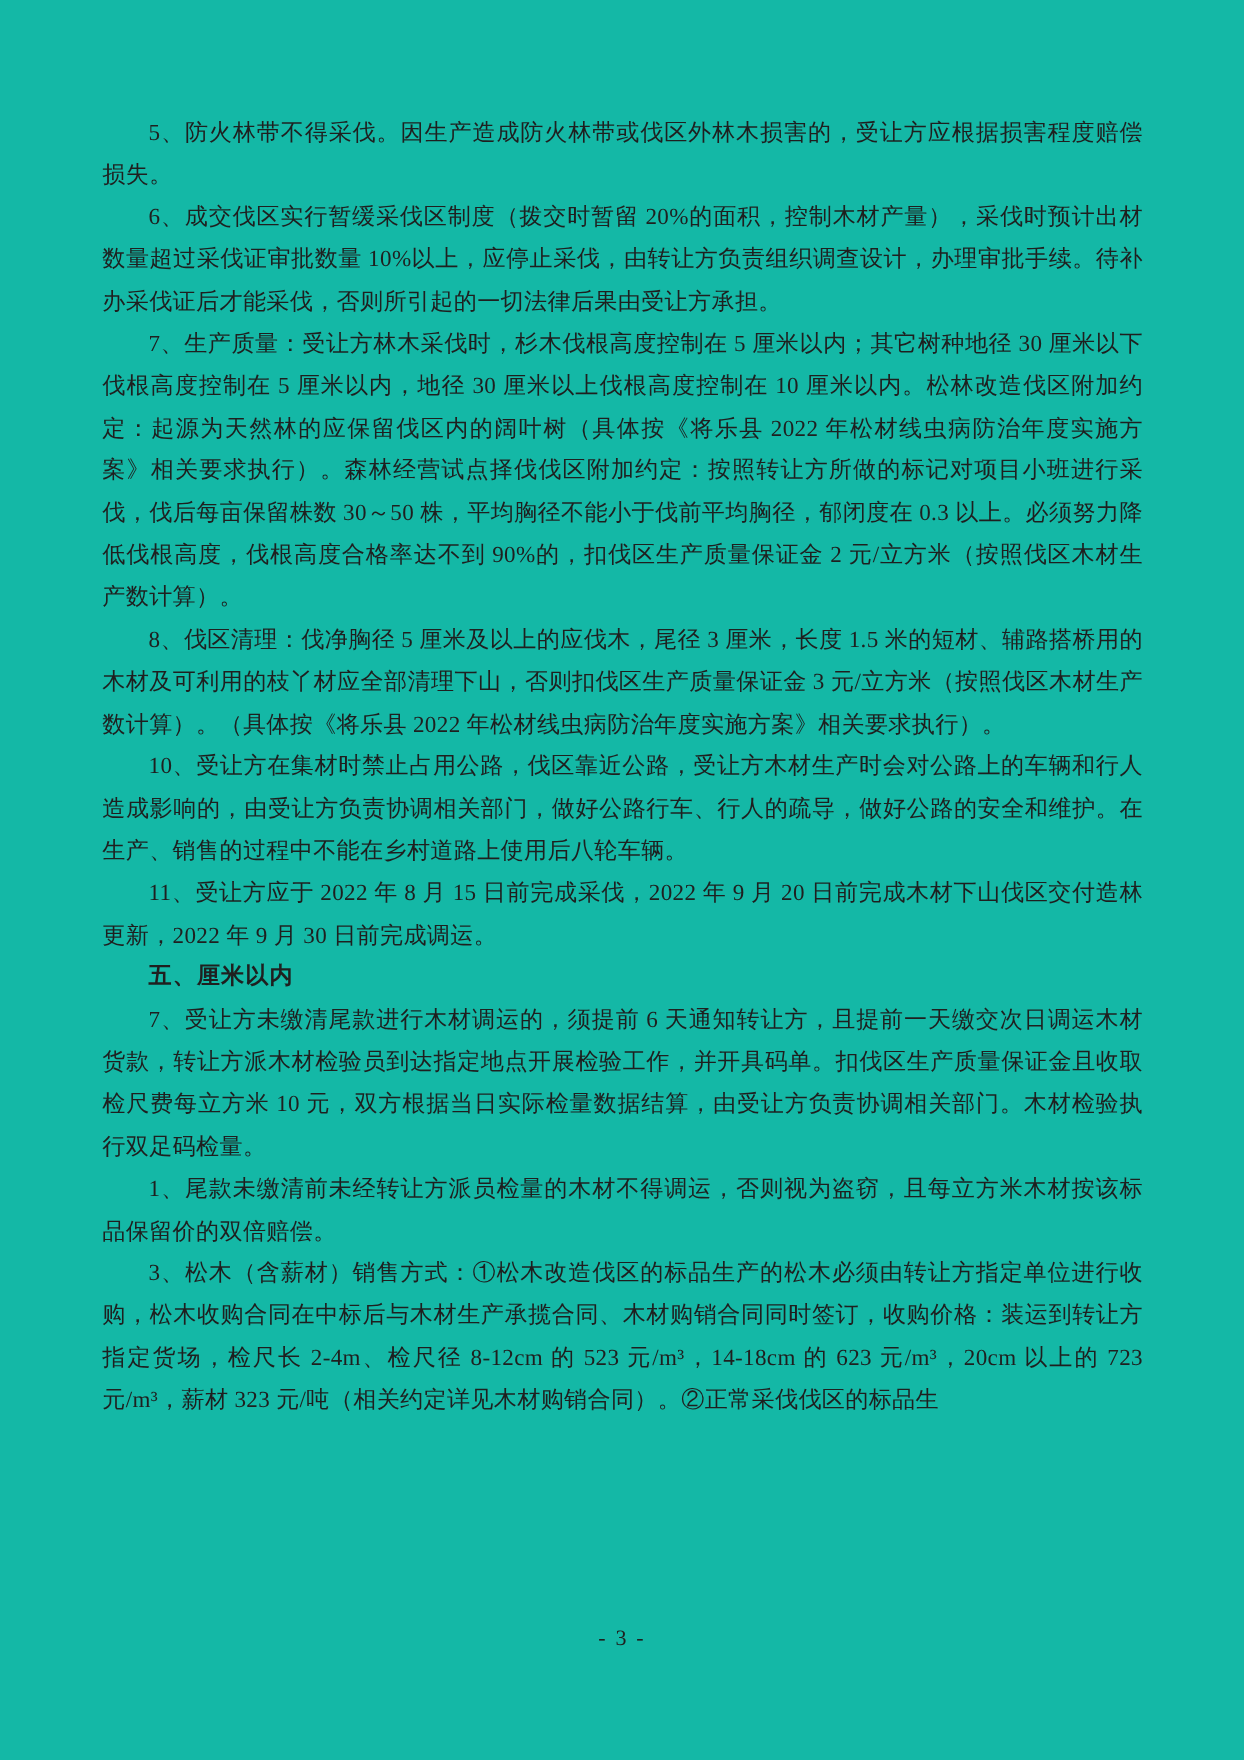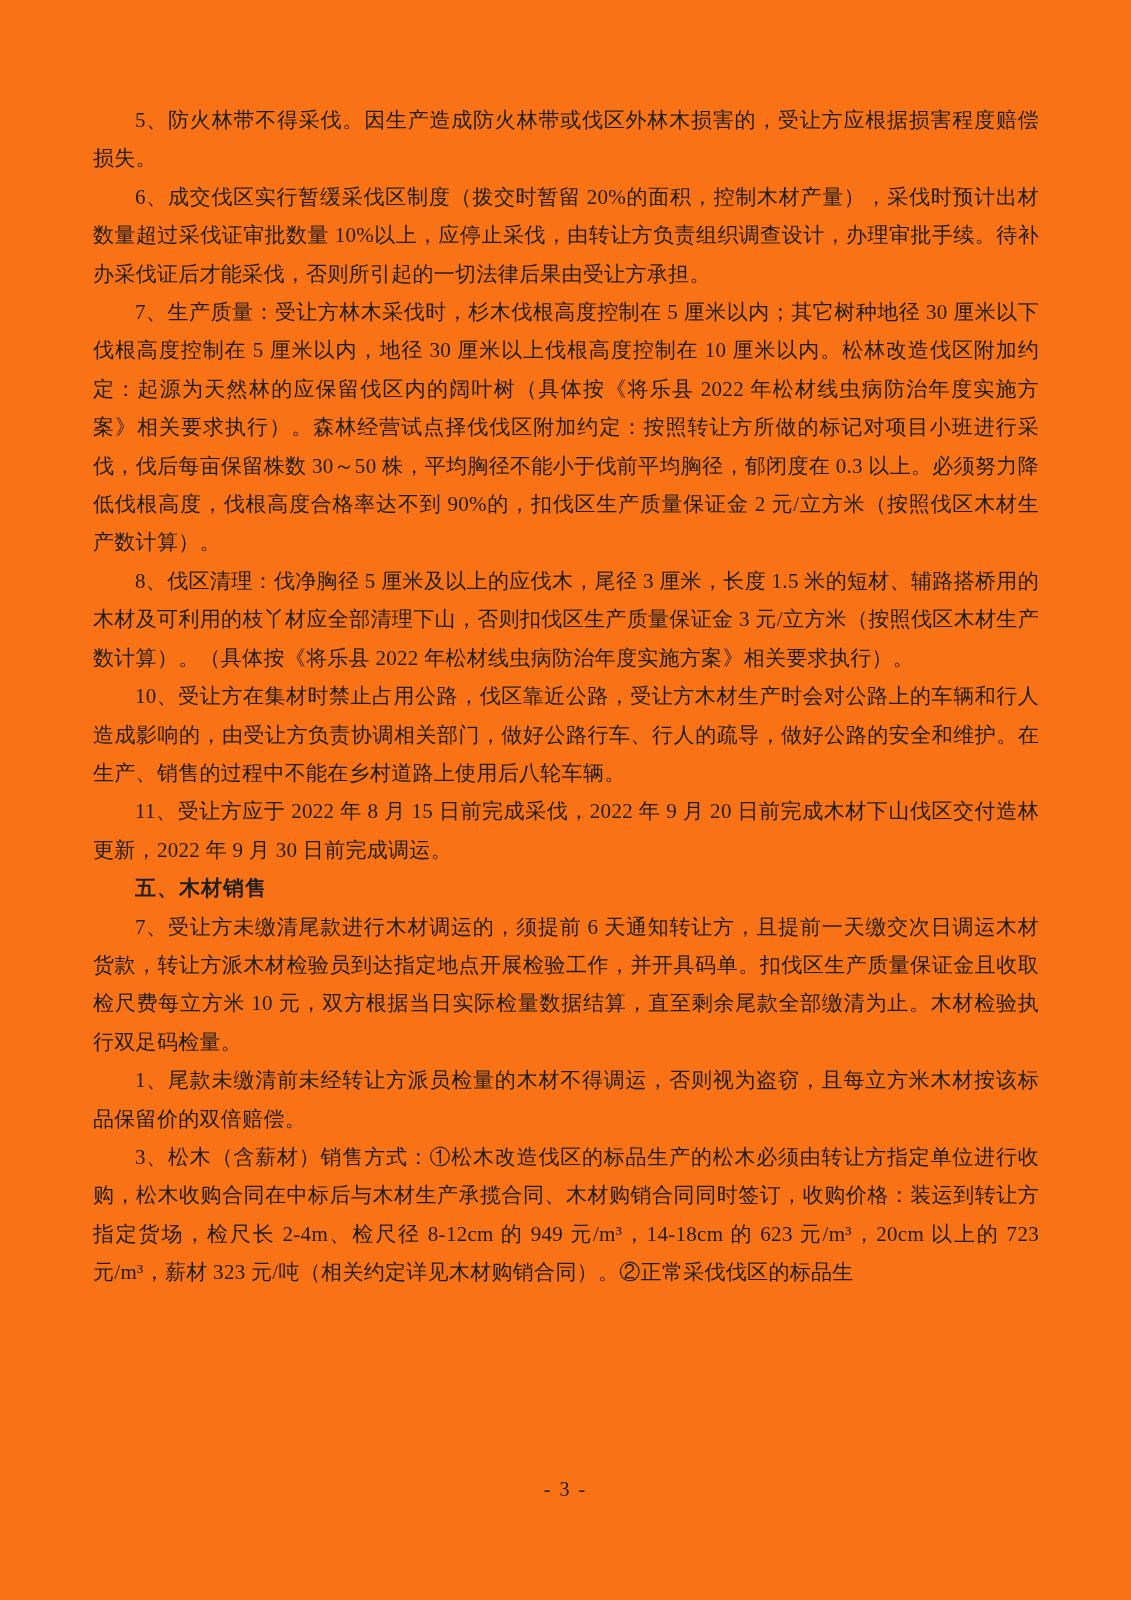--- a/index.html
+++ b/index.html
@@ -5,21 +5,21 @@
   html, body {
     margin: 0;
     padding: 0;
     background: #ffffff;
   }
   .page {
     position: relative;
     width: 1131px;
     height: 1600px;
     margin: 0 auto;
-    background: #f97316;
+    background: #14b8a6;
     overflow: hidden;
     font-family: "Liberation Serif", "DejaVu Serif", serif;
     color: #1f1f1f;
   }
   .doc-body {
     position: absolute;
     top: 101px;
     left: 93px;
     width: 946px;
     text-align: justify;
@@ -56,19 +56,19 @@
 <body>
 
 <div class="page">
   <div class="doc-body" id="doc-body">
       <p class="body"><span class="">5、防火林带不得采伐。因生产造成防火林带或伐区外林木损害的，受让方应根据损害程度赔偿损失。</span></p>
       <p class="body"><span class="">6、成交伐区实行暂缓采伐区制度（拨交时暂留 20%的面积，控制木材产量），采伐时预计出材数量超过采伐证审批数量 10%以上，应停止采伐，由转让方负责组织调查设计，办理审批手续。待补办采伐证后才能采伐，否则所引起的一切法律后果由受让方承担。</span></p>
       <p class="body"><span class="">7、生产质量：受让方林木采伐时，杉木伐根高度控制在 5 厘米以内；其它树种地径 30 厘米以下伐根高度控制在 5 厘米以内，地径 30 厘米以上伐根高度控制在 10 厘米以内。松林改造伐区附加约定：起源为天然林的应保留伐区内的阔叶树（具体按《将乐县 2022 年松材线虫病防治年度实施方案》相关要求执行）。森林经营试点择伐伐区附加约定：按照转让方所做的标记对项目小班进行采伐，伐后每亩保留株数 30～50 株，平均胸径不能小于伐前平均胸径，郁闭度在 0.3 以上。必须努力降低伐根高度，伐根高度合格率达不到 90%的，扣伐区生产质量保证金 2 元/立方米（按照伐区木材生产数计算）。</span></p>
       <p class="body"><span class="">8、伐区清理：伐净胸径 5 厘米及以上的应伐木，尾径 3 厘米，长度 1.5 米的短材、辅路搭桥用的木材及可利用的枝丫材应全部清理下山，否则扣伐区生产质量保证金 3 元/立方米（按照伐区木材生产数计算）。（具体按《将乐县 2022 年松材线虫病防治年度实施方案》相关要求执行）。</span></p>
       <p class="body"><span class="">10、受让方在集材时禁止占用公路，伐区靠近公路，受让方木材生产时会对公路上的车辆和行人造成影响的，由受让方负责协调相关部门，做好公路行车、行人的疏导，做好公路的安全和维护。在生产、销售的过程中不能在乡村道路上使用后八轮车辆。</span></p>
       <p class="body"><span class="">11、受让方应于 2022 年 8 月 15 日前完成采伐，2022 年 9 月 20 日前完成木材下山伐区交付造林更新，2022 年 9 月 30 日前完成调运。</span></p>
-      <p class="heading"><span class="">五、木材销售</span></p>
-      <p class="body"><span class="">7、受让方</span><span class="u">未缴清尾款进行</span><span class="">木材调运的，须提前 6 天通知转让方，</span><span class="u">且提前一天缴交次日调运木材货款</span><span class="">，转让方派木材检验员到达指定地点开展检验工作，并开具码单。扣伐区生产质量保证金</span><span class="u">且收取检尺费每立方米 10 元，</span><span class="u">双方根据当日实际检量数据结算，直至剩余尾款全部缴清为止。</span><span class="">木材检验执行双足码检量。</span></p>
+      <p class="heading"><span class="">五、厘米以内</span></p>
+      <p class="body"><span class="">7、受让方</span><span class="u">未缴清尾款进行</span><span class="">木材调运的，须提前 6 天通知转让方，</span><span class="u">且提前一天缴交次日调运木材货款</span><span class="">，转让方派木材检验员到达指定地点开展检验工作，并开具码单。扣伐区生产质量保证金</span><span class="u">且收取检尺费每立方米 10 元，</span><span class="u">双方根据当日实际检量数据结算，由受让方负责协调相关部门。</span><span class="">木材检验执行双足码检量。</span></p>
       <p class="body"><span class="">1、尾款未缴清前未经转让方派员检量的木材不得调运，否则视为盗窃，且每立方米木材按该标品保留价的双倍赔偿。</span></p>
-      <p class="body"><span class="">3、松木（含薪材）销售方式：①松木改造伐区的标品生产的松木必须由转让方指定单位进行收购，松木收购合同在中标后与木材生产承揽合同、木材购销合同同时签订，收购价格：装运到转让方指定货场，检尺长 2-4m、检尺径 8-12cm 的 949 元/m³，14-18cm 的 623 元/m³，20cm 以上的 723 元/m³，薪材 323 元/吨（相关约定详见木材购销合同）。②正常采伐伐区的标品生</span></p>
+      <p class="body"><span class="">3、松木（含薪材）销售方式：①松木改造伐区的标品生产的松木必须由转让方指定单位进行收购，松木收购合同在中标后与木材生产承揽合同、木材购销合同同时签订，收购价格：装运到转让方指定货场，检尺长 2-4m、检尺径 8-12cm 的 523 元/m³，14-18cm 的 623 元/m³，20cm 以上的 723 元/m³，薪材 323 元/吨（相关约定详见木材购销合同）。②正常采伐伐区的标品生</span></p>
     </div>
   <div class="footer">- 3 -</div>
 </div>
 
 </body></html>

